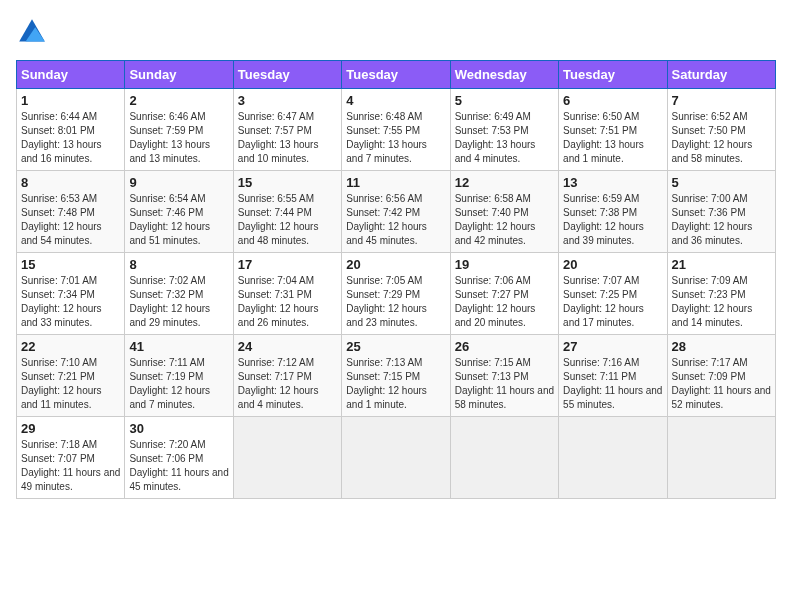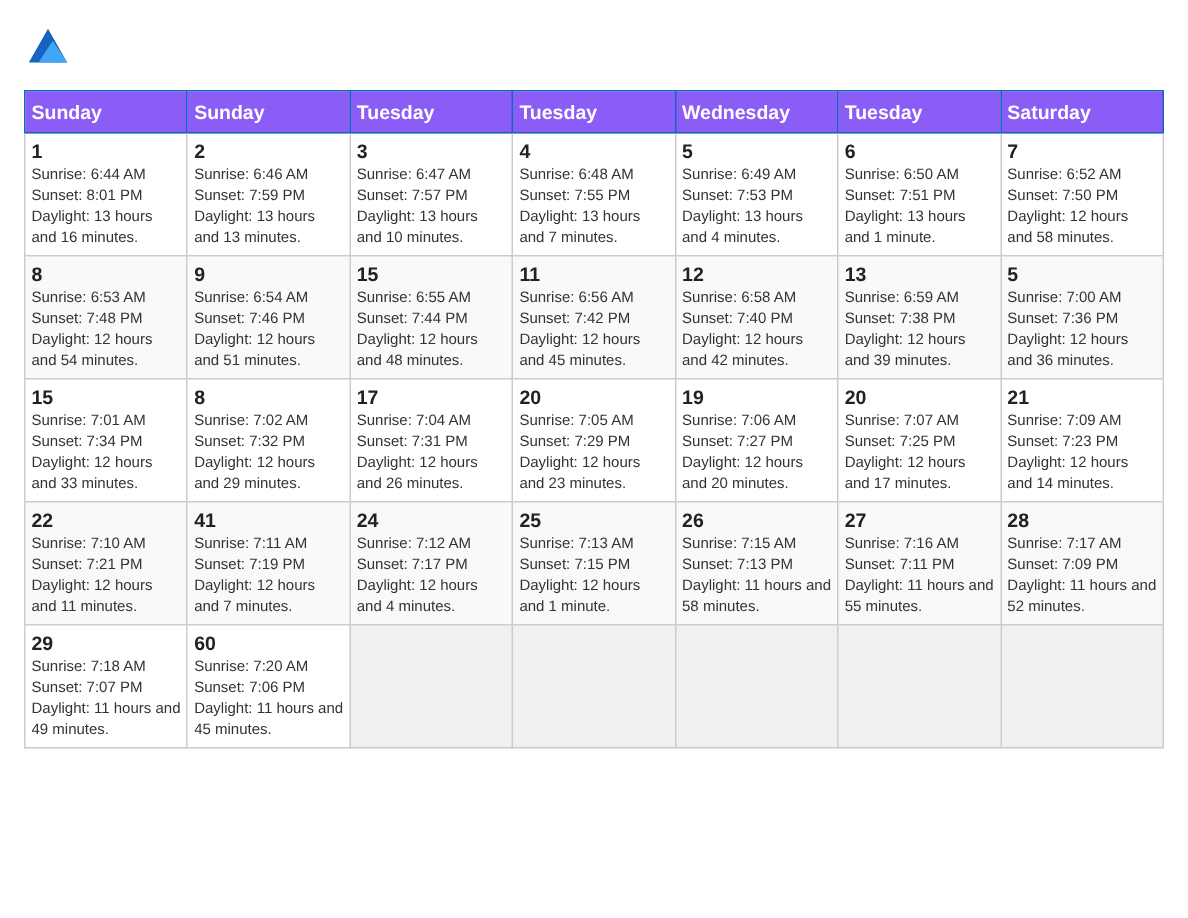--- a/index.html
+++ b/index.html
@@ -233,21 +233,21 @@
           <span class="day-num">28</span>
           <div class="day-detail">Sunrise: 7:17 AM<br>Sunset: 7:09 PM<br>Daylight: 11 hours and 52 minutes.</div>
         </td>
       </tr>
       <tr>
         <td>
           <span class="day-num">29</span>
           <div class="day-detail">Sunrise: 7:18 AM<br>Sunset: 7:07 PM<br>Daylight: 11 hours and 49 minutes.</div>
         </td>
         <td>
-          <span class="day-num">60</span>
+          <span class="day-num">30</span>
           <div class="day-detail">Sunrise: 7:20 AM<br>Sunset: 7:06 PM<br>Daylight: 11 hours and 45 minutes.</div>
         </td>
         <td class="empty-cell"></td>
         <td class="empty-cell"></td>
         <td class="empty-cell"></td>
         <td class="empty-cell"></td>
         <td class="empty-cell"></td>
       </tr>
     </tbody>
 </table>

